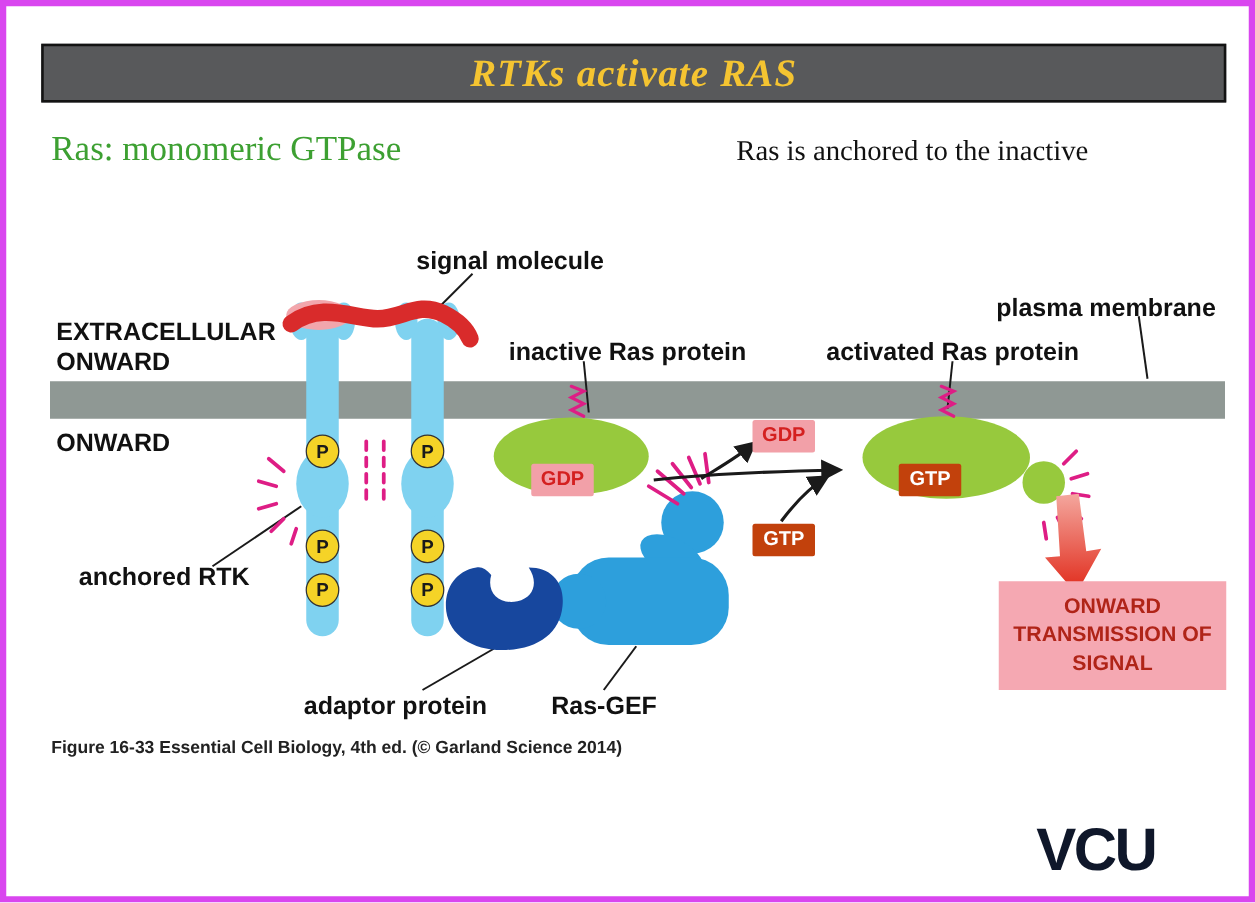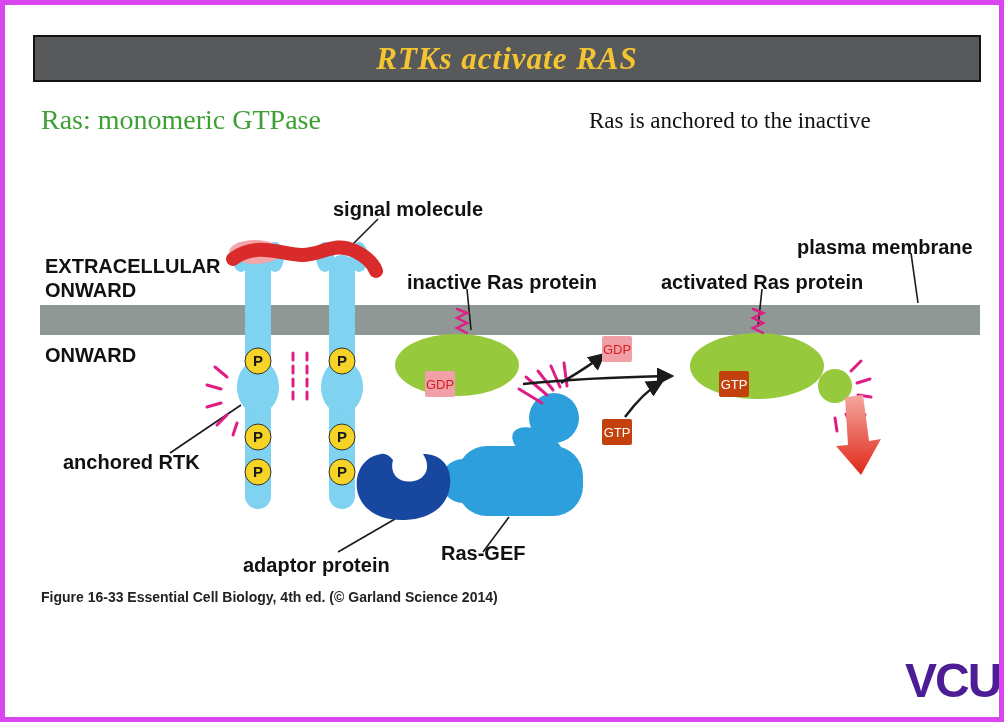--- a/index.html
+++ b/index.html
@@ -14,32 +14,32 @@
   .heading-left { position:absolute; left:36px; top:99px; font-family:"Liberation Serif", serif;
                   font-weight:normal; font-size:28px; color:#3DA032; z-index:2; }
   .heading-right { position:absolute; left:584px; top:103px; font-family:"Liberation Serif", serif;
                    font-size:23px; color:#111; z-index:2; }
 
   svg.diagram { position:absolute; left:0; top:0; width:1004px; height:722px; z-index:1; }
 
   .lbl { position:absolute; font-weight:bold; font-size:20px; color:#111; z-index:2; white-space:nowrap; }
   .lbl.two-line { line-height:1.18; white-space:normal; }
 
-  .nt-box { position:absolute; width:30px; height:26px; display:flex; align-items:center; justify-content:center;
-            font-weight:normal; font-size:13px; z-index:3; border-radius:2px; }
+  .nt-box { position:absolute; width:50px; height:26px; display:flex; align-items:center; justify-content:center;
+            font-weight:bold; font-size:16px; z-index:3; border-radius:2px; }
   .nt-pink { background:#F2A0A8; color:#D42020; }
   .nt-red  { background:#c2410c; color:#ffffff; }
 
   .onward-box { position:absolute; left:794px; top:460px; width:182px; height:87px; background:#F5A8B2;
                 color:#B02418; font-weight:bold; font-size:17px; text-align:center; line-height:1.35;
                 display:flex; align-items:center; justify-content:center; padding:6px 10px; z-index:2; }
 
   .caption { position:absolute; left:36px; top:584px; font-weight:bold; font-size:14px; color:#222; z-index:2; }
 
-  .vcu { position:absolute; left:900px; top:648px; font-size:48px; font-weight:bold; color:#4c1d95;
+  .vcu { position:absolute; left:824px; top:648px; font-size:48px; font-weight:bold; color:#0f172a;
          letter-spacing:-2px; z-index:2; }
 </style>
 </head>
 <body>
 
 <div class="slide">
 
   <div class="titlebar">
     <span class="t">RTKs activate RAS</span>
   </div>
@@ -152,25 +152,26 @@
   <div class="lbl two-line" style="left:40px; top:250px;">
     <div>EXTRACELLULAR</div>
     <div>ONWARD</div>
   </div>
   <div class="lbl" style="left:792px; top:231px;">plasma membrane</div>
   <div class="lbl" style="left:40px; top:339px;">ONWARD</div>
   <div class="lbl" style="left:58px; top:446px;">anchored RTK</div>
   <div class="lbl" style="left:402px; top:266px;">inactive Ras protein</div>
   <div class="lbl" style="left:656px; top:266px;">activated Ras protein</div>
   <div class="lbl" style="left:238px; top:549px;">adaptor protein</div>
-  <div class="lbl" style="left:436px; top:537px;text-align:center;">Ras-GEF</div>
+  <div class="lbl" style="left:436px; top:549px;text-align:center;">Ras-GEF</div>
 
   <div class="nt-box nt-pink" style="left:420px; top:366px;">GDP</div>
   <div class="nt-box nt-pink" style="left:597px; top:331px;">GDP</div>
   <div class="nt-box nt-red" style="left:597px; top:414px;">GTP</div>
   <div class="nt-box nt-red" style="left:714px; top:366px;">GTP</div>
 
+  <div class="onward-box">ONWARD TRANSMISSION OF SIGNAL</div>
 
   <div class="caption">Figure 16-33  Essential Cell Biology, 4th ed. (© Garland Science 2014)</div>
 
   <div class="vcu">VCU</div>
 
 </div>
 
 </body></html>

